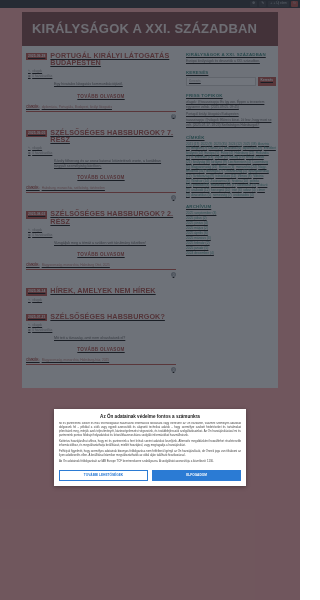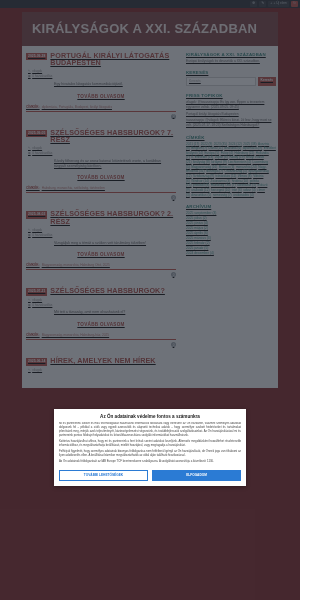--- a/index.html
+++ b/index.html
@@ -2,21 +2,21 @@
 <html lang="hu"><head>
 <meta charset="utf-8">
 <style>
   * { box-sizing: border-box; margin: 0; padding: 0; }
   html, body {
     width: 300px; height: 600px;
     font-family: "Liberation Sans", sans-serif;
     background: #ffffff;
     overflow: hidden;
   }
-  #page { position: relative; width: 300px; height: 600px; background: #7f1d1d; }
+  #page { position: relative; width: 300px; height: 600px; background: #fca5a5; }
 
   
   .adminbar {
     height: 8px; background: #23282d; display: flex;
     align-items: center; justify-content: flex-end; gap: 2px;
     padding-right: 2px; position: relative; z-index: 2;
   }
   .ab-item {
     font-size: 3.2px; color: #b9bfc5; line-height: 1;
     padding: 1px 2px; background: #32373c; border-radius: 1px;
@@ -226,53 +226,53 @@
           <div class="readmore">TOVÁBB OLVASOM</div>
           <div class="post-tags">
             <span class="tags-label">CÍMKÉK:</span>
             <span class="tags-list">Magyarország, monarchia, Habsburg Ottó, 2025</span>
           </div>
           <div class="comment-bubble">0</div>
         </div>
 
         <div class="post">
           <div class="post-head">
+            <div class="post-date">2025-06-14</div>
+            <div class="post-title">HÍREK, AMELYEK NEM HÍREK</div>
+          </div>
+          <div class="post-meta">
+            <div class="meta-line">
+              <span class="meta-ico">✎</span>
+              <span>vilagok</span>
+            </div>
+          </div>
+        </div>
+
+        <div class="post">
+          <div class="post-head">
             <div class="post-date">2025-07-21</div>
             <div class="post-title">SZÉLSŐSÉGES HABSBURGOK?</div>
           </div>
           <div class="post-meta">
             <div class="meta-line">
               <span class="meta-ico">✎</span>
               <span>vilagok</span>
             </div>
             <div class="meta-line">
               <span class="meta-ico">◼</span>
               <span>0 hozzászólás</span>
             </div>
           </div>
           <div class="post-excerpt">Mit tett a társaság, amit nem olvashatunk el?</div>
           <div class="readmore">TOVÁBB OLVASOM</div>
           <div class="post-tags">
             <span class="tags-label">CÍMKÉK:</span>
             <span class="tags-list">Magyarország, monarchia, Habsburg-ház, 2025</span>
           </div>
           <div class="comment-bubble">0</div>
-        </div>
-
-        <div class="post">
-          <div class="post-head">
-            <div class="post-date">2025-06-14</div>
-            <div class="post-title">HÍREK, AMELYEK NEM HÍREK</div>
-          </div>
-          <div class="post-meta">
-            <div class="meta-line">
-              <span class="meta-ico">✎</span>
-              <span>vilagok</span>
-            </div>
-          </div>
         </div>
 
       </div>
 
       <div class="sidebar">
 
         <div class="widget">
           <div class="widget-title">KIRÁLYSÁGOK A XXI. SZÁZADBAN</div>
           <div class="widget-sub">Európai királyságok és dinasztiák a XXI. században.</div>
         </div>

